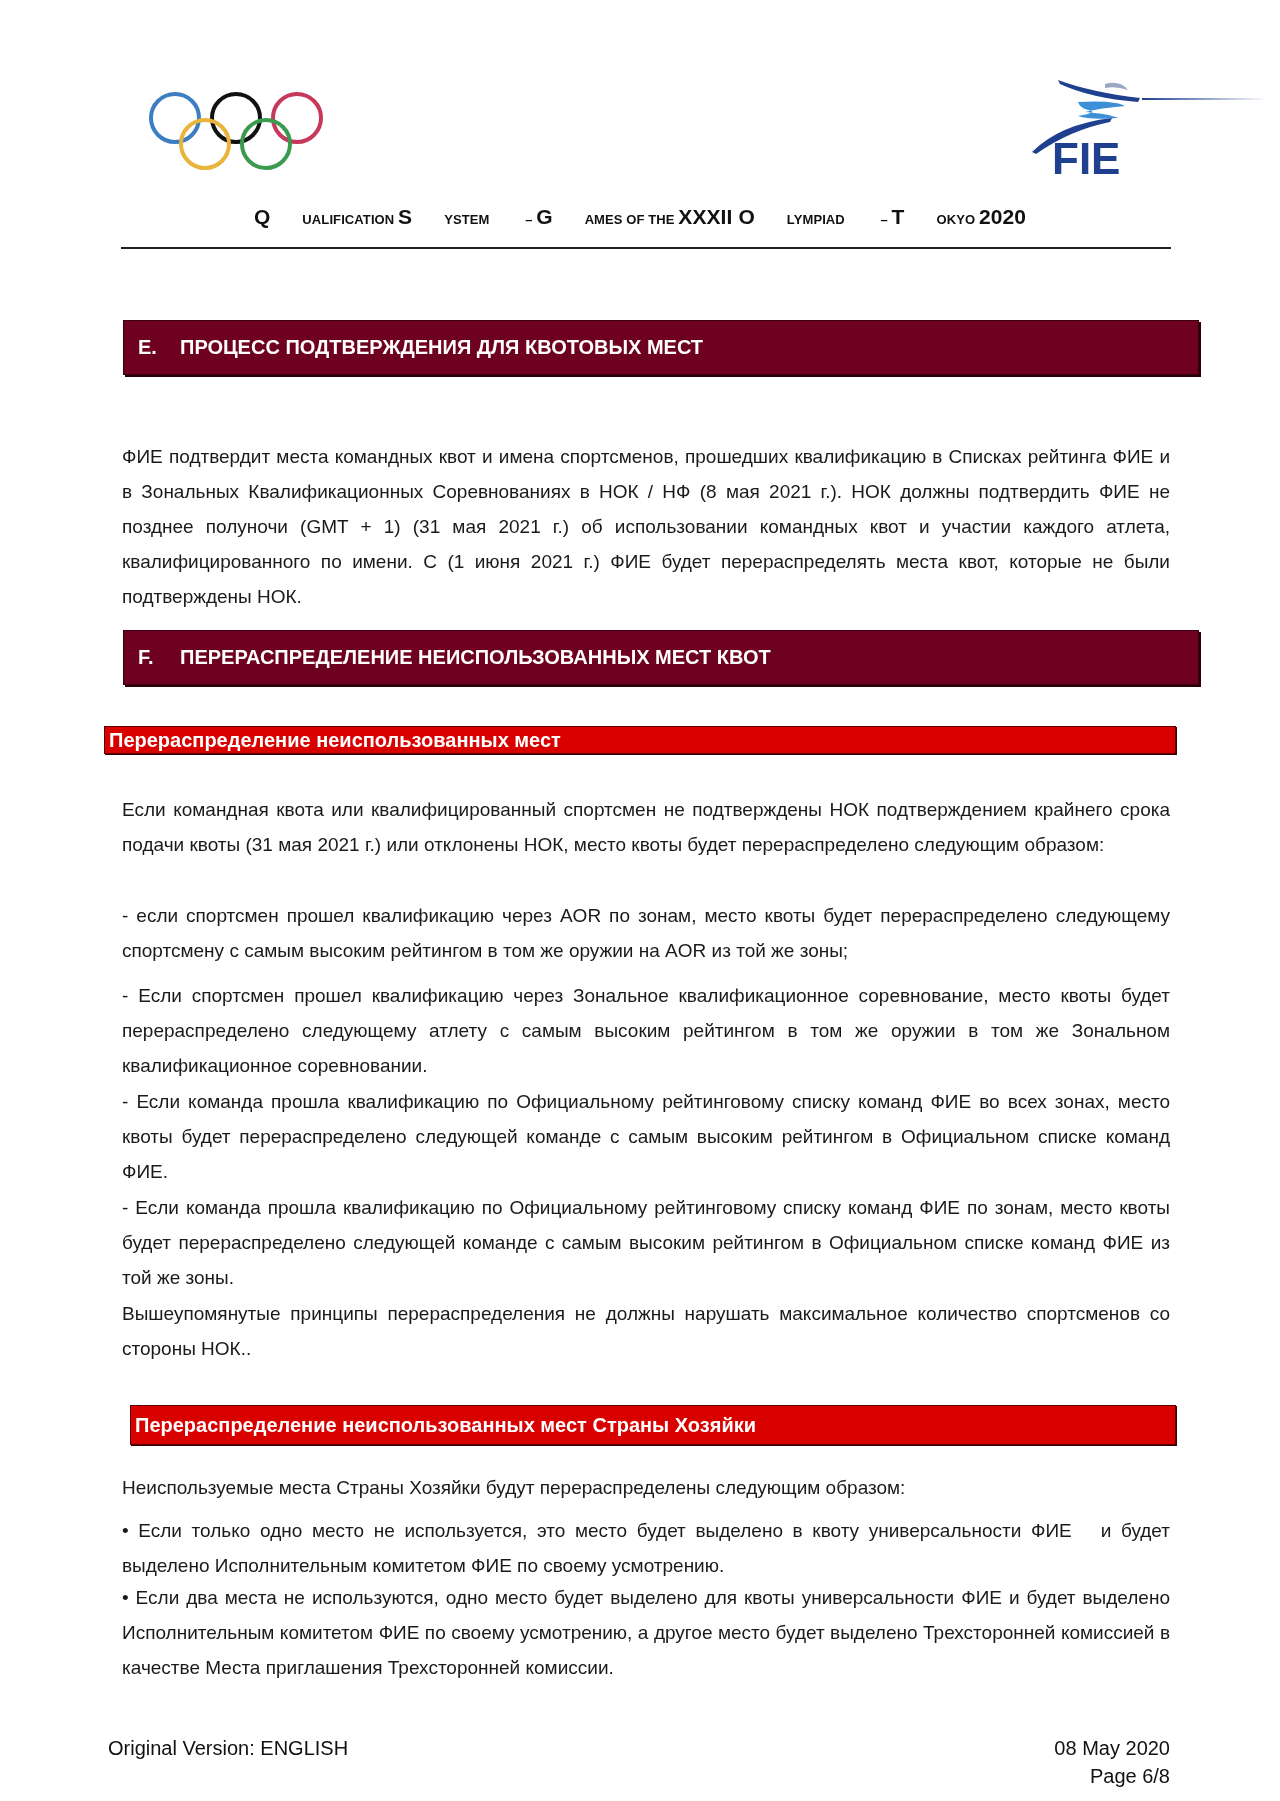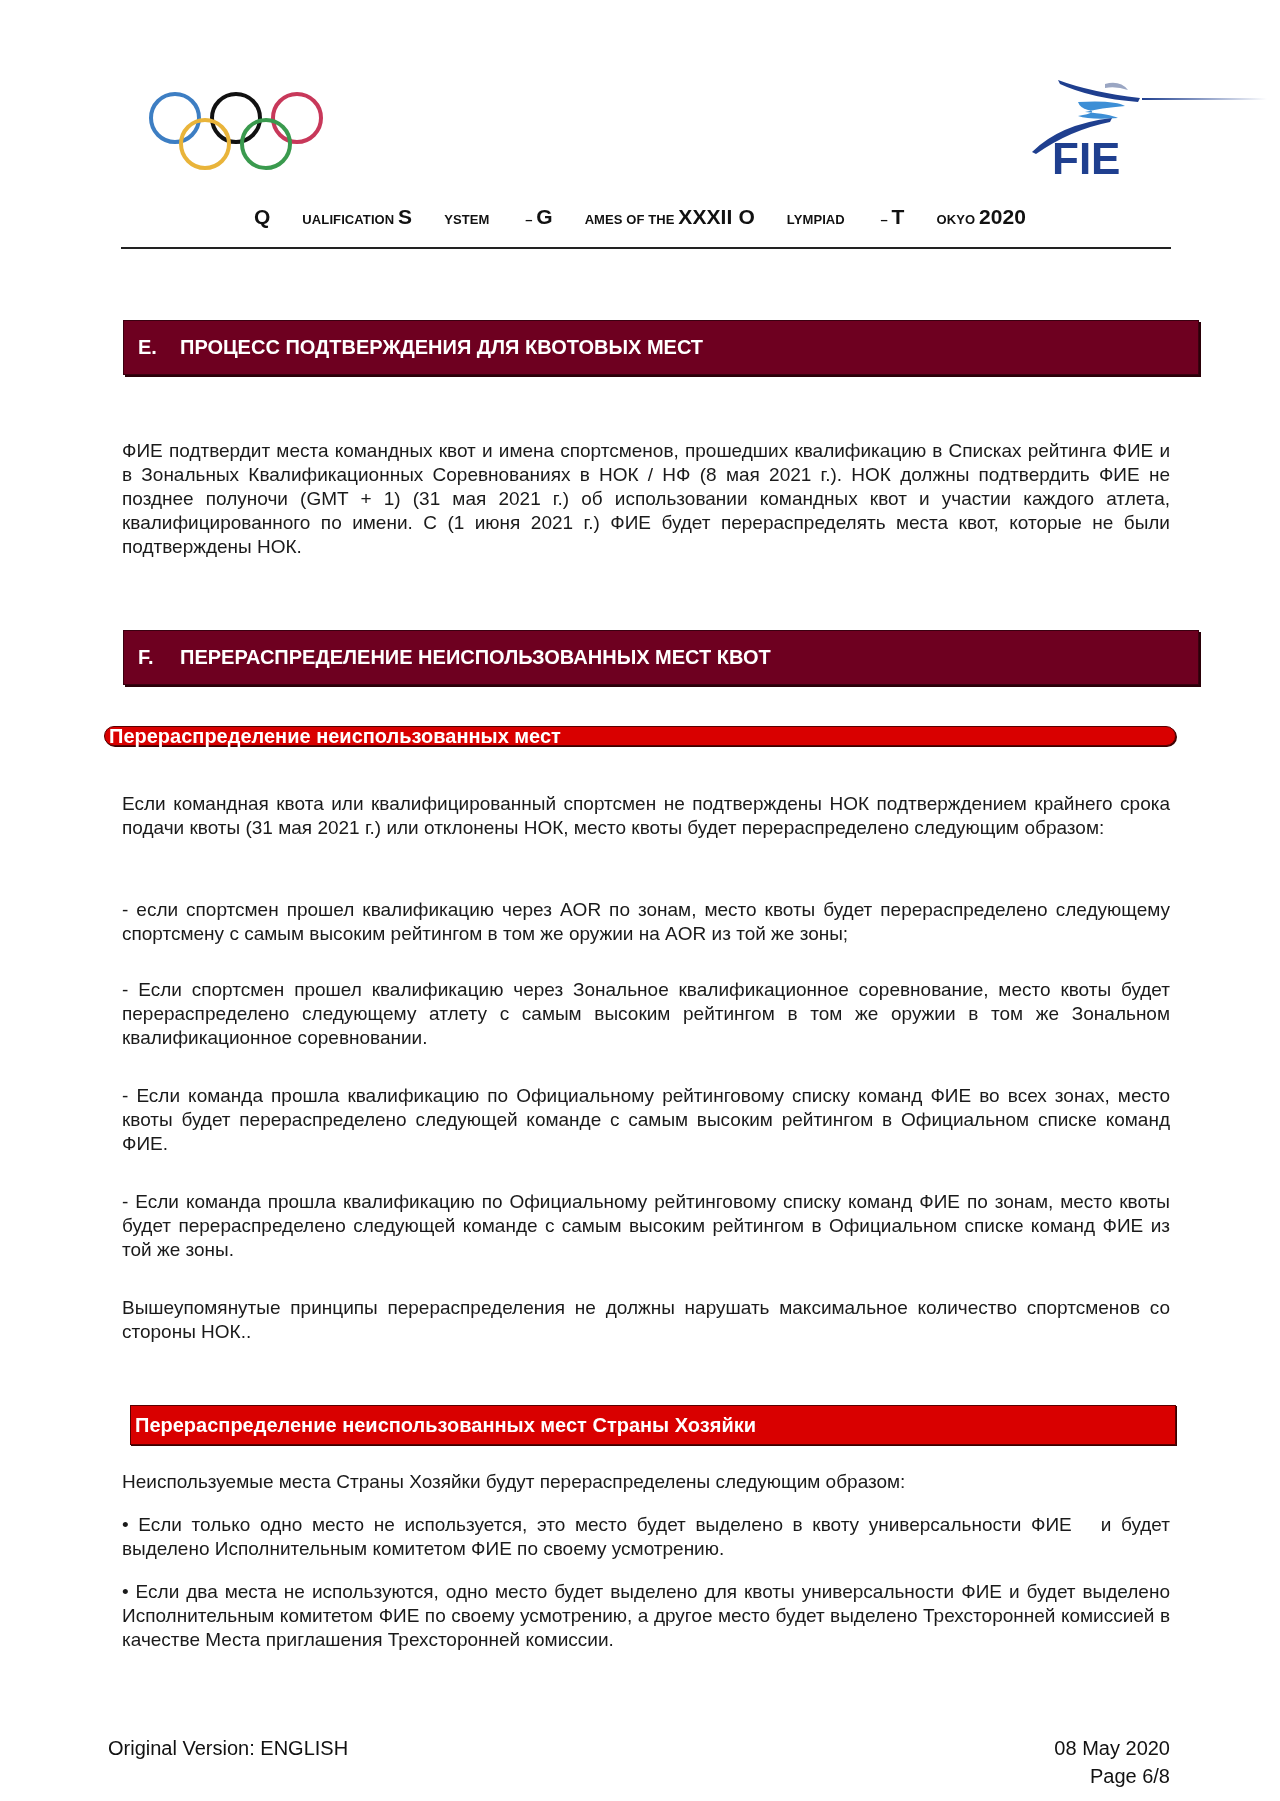--- a/index.html
+++ b/index.html
@@ -21,25 +21,25 @@
       box-shadow: 2px 2px 0 #2a0008; border: 1px solid #3a0010; box-sizing: border-box;
       display: flex; align-items: center; padding-left: 14px; }
     .section-bar .letter { display: inline-block; width: 42px; }
     #section-e { left: 123px; top: 320px; width: 1076px; height: 55px; }
     #section-f { left: 123px; top: 630px; width: 1076px; height: 55px; }
 
     
     .sub-bar { background: #d90000; color: #fff; font-weight: bold; font-size: 20px;
       border: 1px solid #5a0000; box-shadow: 1px 1px 0 #3a0000; box-sizing: border-box;
       display: flex; align-items: center; padding-left: 4px; }
-    #sub-heading-1 { left: 104px; top: 726px; width: 1072px; height: 20px; border-radius: 11px; }
+    #sub-heading-1 { left: 104px; top: 726px; width: 1072px; height: 28px; }
     #sub-heading-2 { left: 130px; top: 1405px; width: 1046px; height: 40px; }
 
     
-    .para { left: 122px; width: 1048px; font-size: 19px; line-height: 24px;
+    .para { left: 122px; width: 1048px; font-size: 19px; line-height: 35px;
       text-align: justify; color: #1a1a1a; }
     #para-e { top: 439px; }
     #para-f-intro { top: 792px; }
     #para-f-item-1 { top: 898px; }
     #para-f-item-2 { top: 978px; }
     #para-f-item-3 { top: 1084px; }
     #para-f-item-4 { top: 1190px; }
     #para-f-note { top: 1296px; }
     #para-host-intro { top: 1470px; }
     #para-host-bullet-1 { top: 1513px; }

